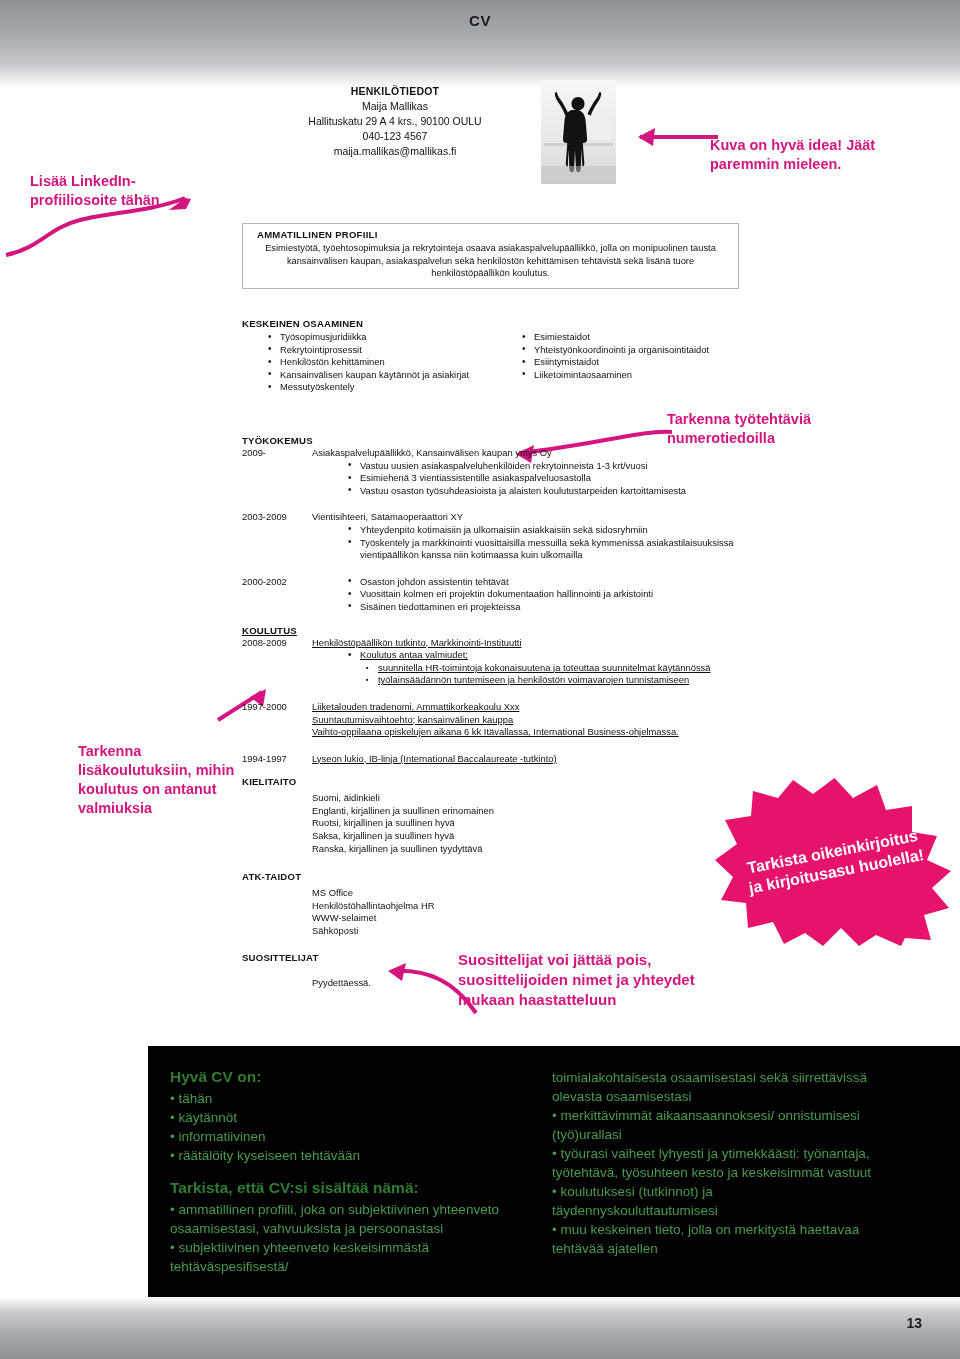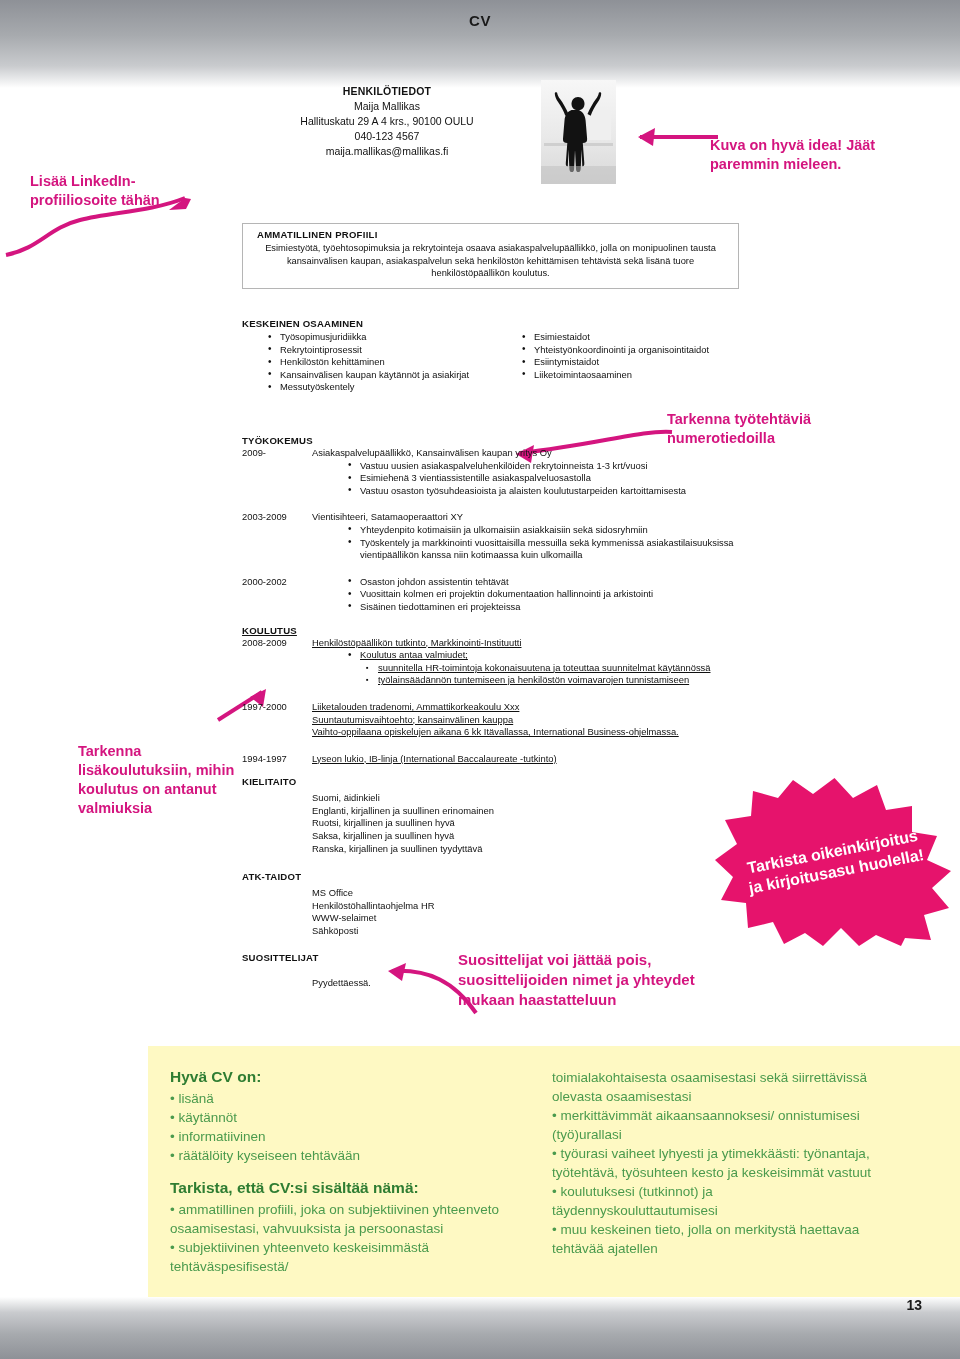--- a/index.html
+++ b/index.html
@@ -19,27 +19,27 @@
     position:absolute; left:0; top:12px; width:960px; text-align:center;
     font-size:15px; font-weight:bold; color:#1a1a1a; letter-spacing:.5px;
   }
 
   
   .bottombar{
     position:absolute; left:0; bottom:0; width:960px; height:62px;
     background:linear-gradient(to bottom,#ffffff 0%, #c9cbce 25%, #a7aaae 60%, #8e9197 100%);
   }
   .pagenum{
-    position:absolute; right:38px; top:0;
+    position:absolute; right:38px; top:18px;
     font-size:14px; font-weight:bold; color:#1a1a1a;
   }
 
   
   .personal{
-    position:absolute; left:242px; top:84px; width:290px;
+    position:absolute; left:250px; top:84px; width:290px;
     text-align:center; font-size:10.5px; color:#111; line-height:15px;
   }
   .personal .hdr{ font-weight:bold; letter-spacing:.2px; }
 
   
   .photo{
     position:absolute; left:541px; top:80px; width:75px; height:104px;
     background:#f2f2f2; overflow:hidden;
   }
   .photo svg{ display:block; }
@@ -114,21 +114,21 @@
     transform:rotate(-11deg);
   }
   .burst .bt span{
     color:#fff; font-weight:bold; font-size:16px; line-height:20px;
     text-align:center; display:block; width:190px;
   }
 
   
   .green{
     position:absolute; left:148px; top:1046px; width:812px; height:266px;
-    background:#fef9c3;
+    background:#000000;
   }
   .green .gcol{ position:absolute; top:22px; color:#3d8b3d; }
   .green .gleft{ left:22px; width:330px; }
   .green .gright{ left:370px; width:320px;margin-left:34px; }
   .green h3{ margin:0 0 3px 0; font-size:15.5px; font-weight:bold; color:#2f7d32; }
   .green h3.second{ margin-top:14px; }
   .green p{ margin:0; font-size:13.5px; line-height:19px; color:#4a9a4d; }
   .green .bullet:before{ content:"• "; }
 </style>
 </head>
@@ -336,21 +336,21 @@
       <div class="list">
         <div class="plainline">Pyydettäessä.</div>
       </div>
     </div>
 
   </div>
 
   <div class="green">
     <div class="gcol gleft">
       <h3>Hyvä CV on:</h3>
-      <p class="bullet">lisänä</p>
+      <p class="bullet">tähän</p>
       <p class="bullet">käytännöt</p>
       <p class="bullet">informatiivinen</p>
       <p class="bullet">räätälöity kyseiseen tehtävään</p>
       <h3 class="second">Tarkista, että CV:si sisältää nämä:</h3>
       <p class="bullet">ammatillinen profiili, joka on subjektiivinen yhteenveto osaamisestasi, vahvuuksista ja persoonastasi</p>
       <p class="bullet">subjektiivinen yhteenveto keskeisimmästä tehtäväspesifisestä/</p>
     </div>
     <div class="gcol gright">
       <p>toimialakohtaisesta osaamisestasi sekä siirrettävissä olevasta osaamisestasi</p>
       <p class="bullet">merkittävimmät aikaansaannoksesi/ onnistumisesi (työ)urallasi</p>

